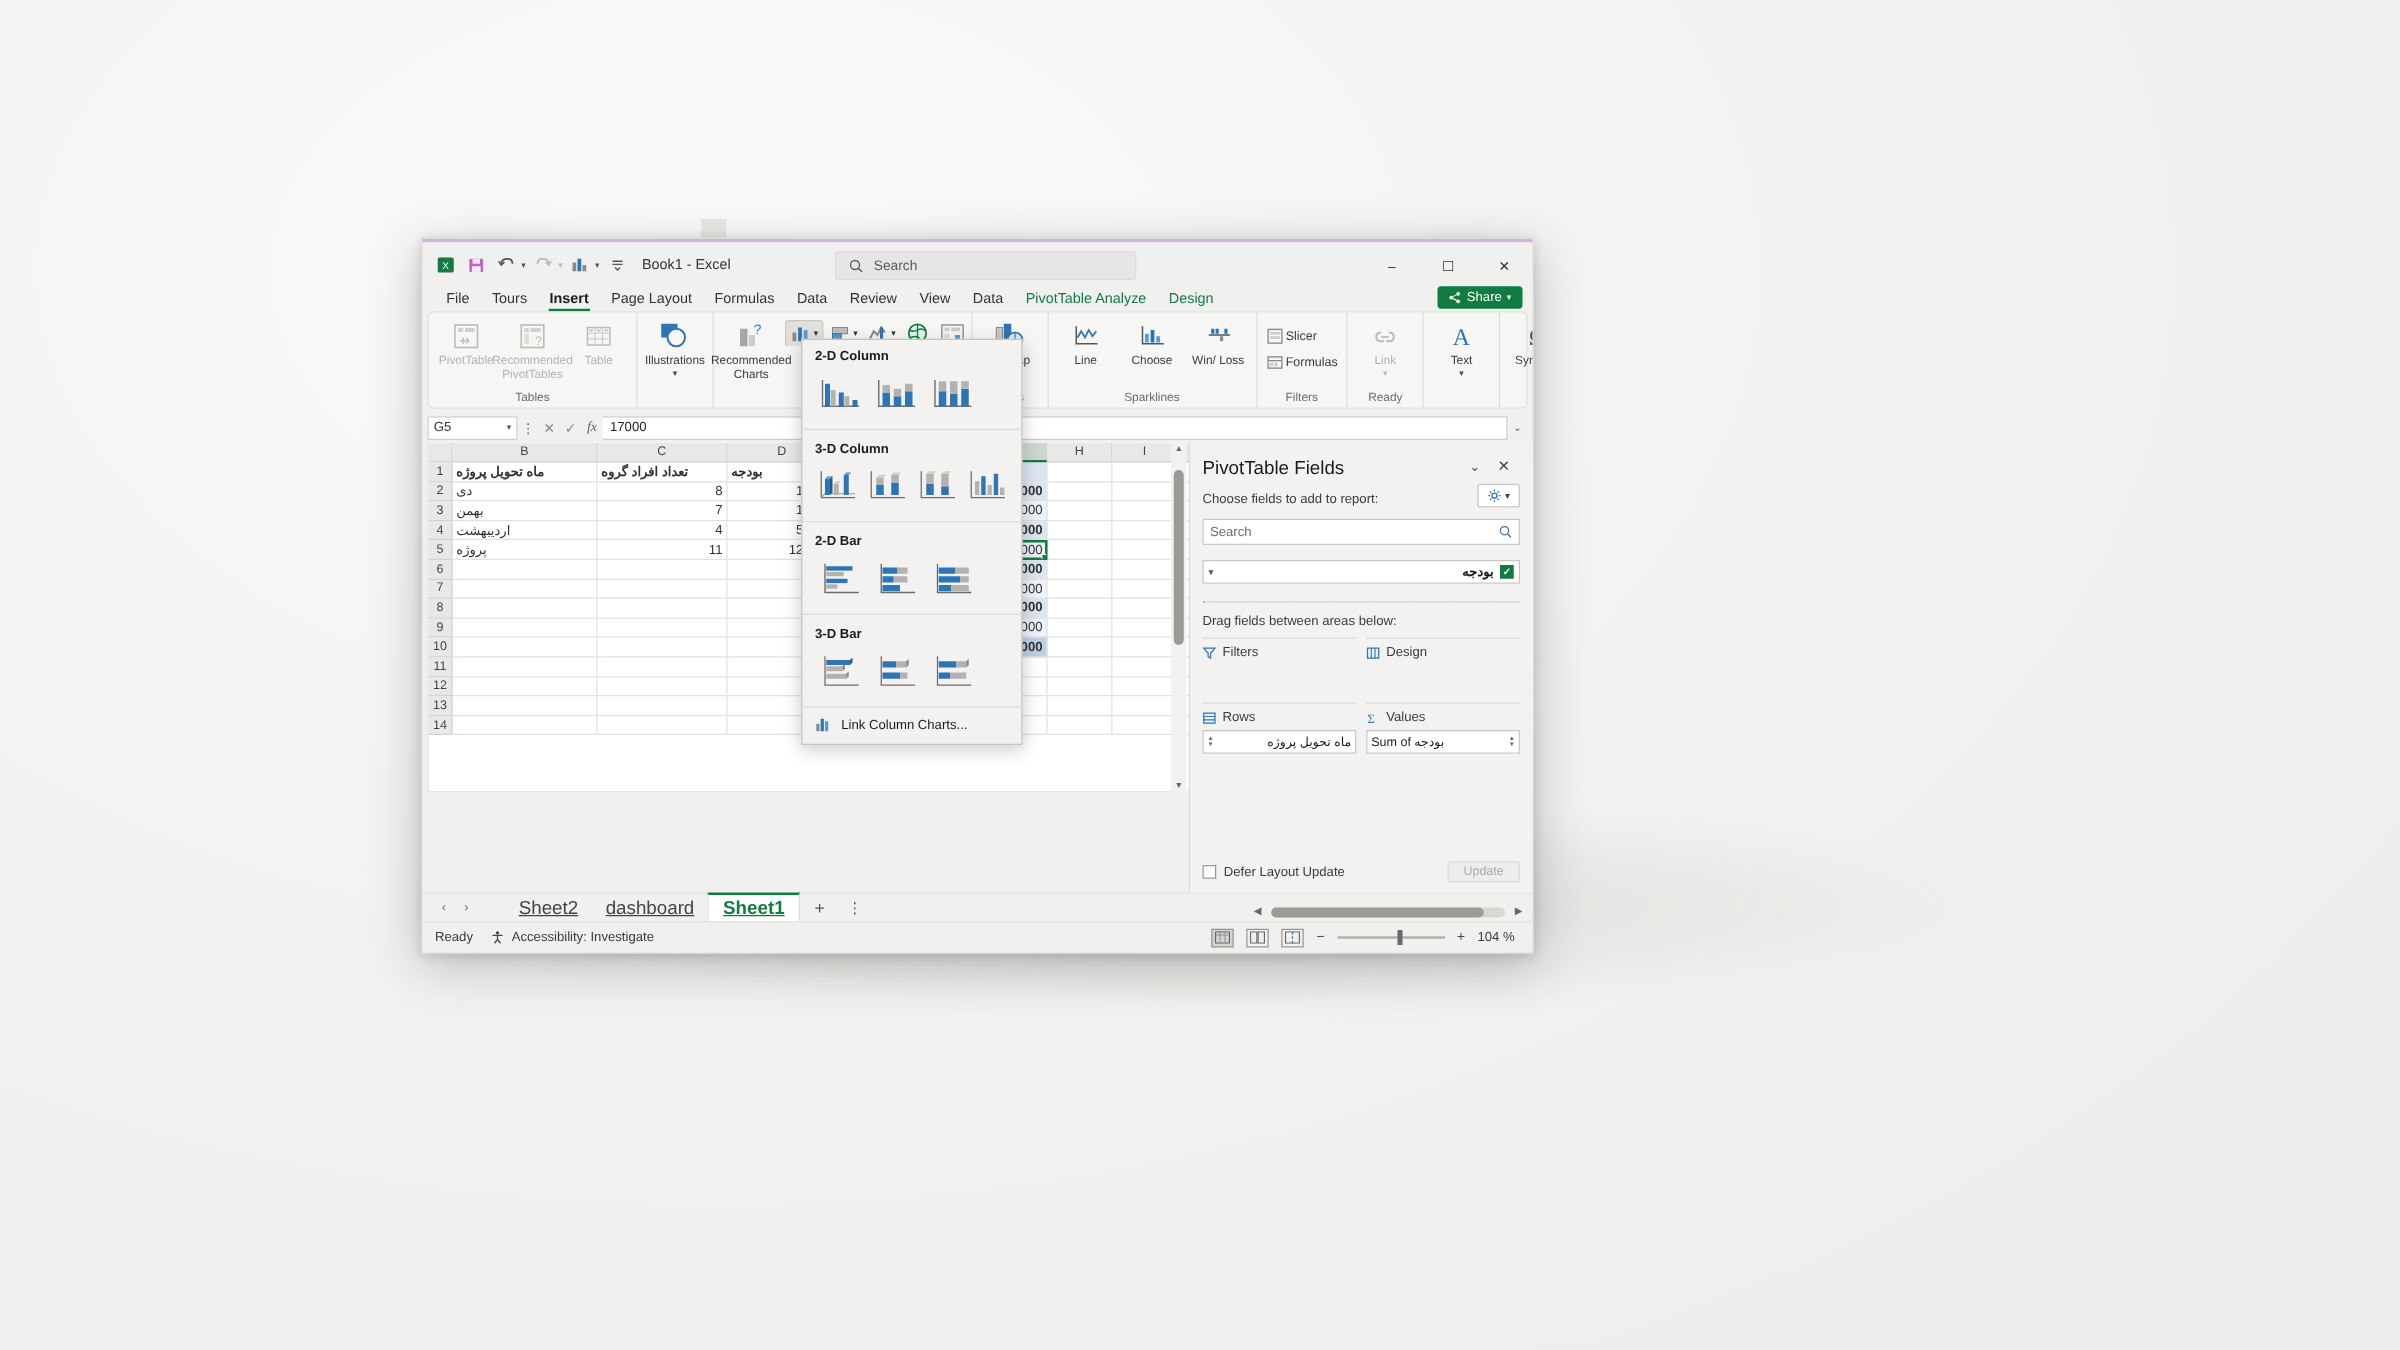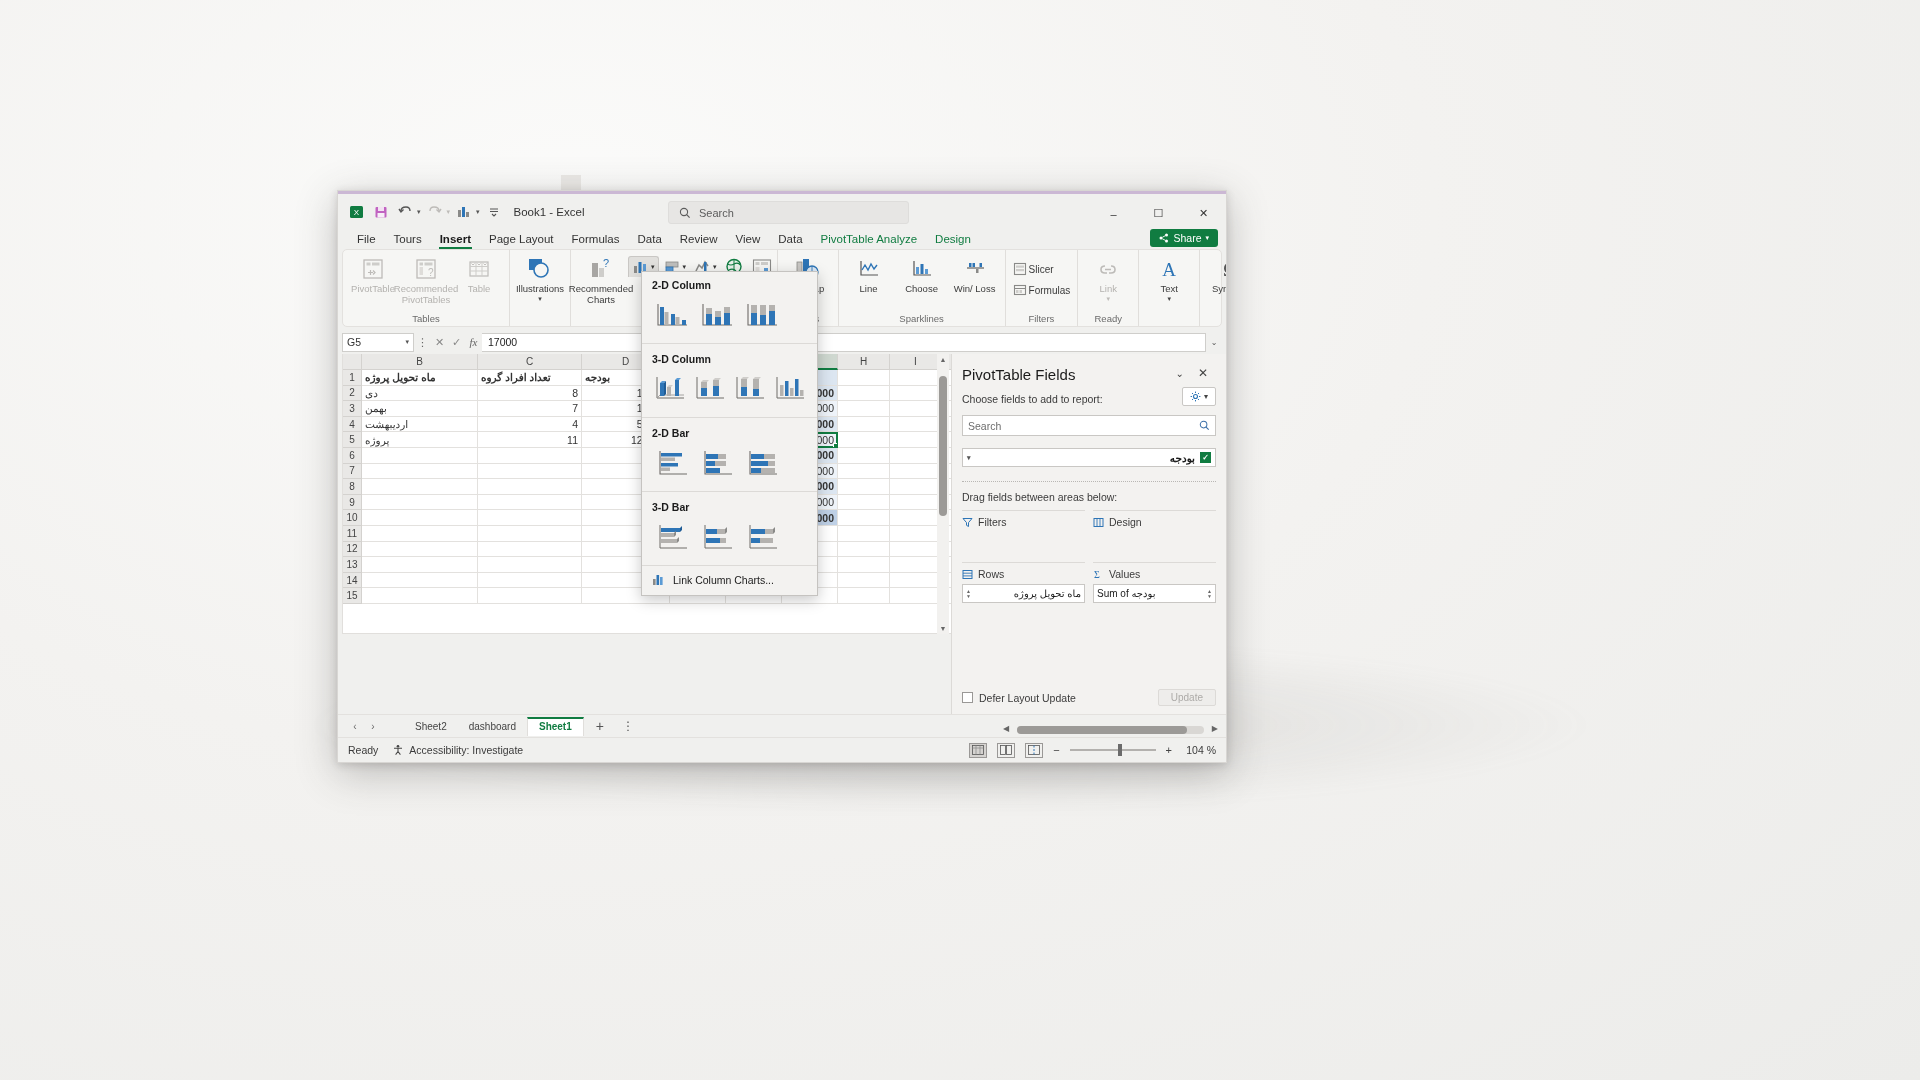--- a/index.html
+++ b/index.html
@@ -294,21 +294,21 @@
   #pt-update{font-size:10px;color:#adabA8;border:1px solid #dcdad7;background:#eeedeb;
              padding:2px 12px;border-radius:2px;}
 
   
   #sheettabs {
     position:absolute; left:0; bottom:25px; width:100%; height:23px;
     background:#f0f0ee; display:flex; align-items:center; padding-left:8px; gap:0;
     border-top:1px solid #e3e1de;
   }
   .navarr{width:18px;text-align:center;font-size:10px;color:#6b6b6b;}
-  .stab{font-size:10px;color:#444;padding:3px 11px;}
+  .stab{font-size:15px;color:#444;padding:3px 11px;text-decoration:underline;}
   .stab.active{font-weight:bold;color:#107c41;background:#fff;border-top:2px solid #107c41;
                border-left:1px solid #e0dedb;border-right:1px solid #e0dedb; padding:2px 11px 4px 11px;}
   #stab-add{font-size:14px;color:#555;padding:0 12px;}
   #stab-dots{font-size:12px;color:#555;padding:0 6px;letter-spacing:1px;}
   #hscroll{position:absolute;right:8px;bottom:27px;width:215px;height:10px;}
   #hscroll .htrack{position:absolute;left:14px;right:14px;top:1px;height:8px;background:#d9d7d4;border-radius:4px;}
   #hscroll .hthumb{position:absolute;left:14px;top:1px;width:170px;height:8px;background:#9c9a97;border-radius:4px;}
   #hscroll .ha{position:absolute;top:-1px;font-size:8px;color:#666;}
 
   
@@ -886,32 +886,20 @@
           <div class="cell" style="width:116px"></div>
           <div class="cell" style="width:104px"></div>
           <div class="cell" style="width:88px"></div>
           <div class="cell" style="width:56px"></div>
           <div class="cell" style="width:56px"></div>
           <div class="cell" style="width:56px"></div>
           <div class="cell" style="width:52px"></div>
           <div class="cell" style="width:52px"></div>
           <div class="cell" style="width:347px"></div>
         </div>
-      <div class="row">
-          <div class="rowhead">15</div>
-          <div class="cell" style="width:116px"></div>
-          <div class="cell" style="width:104px"></div>
-          <div class="cell" style="width:88px"></div>
-          <div class="cell" style="width:56px"></div>
-          <div class="cell" style="width:56px"></div>
-          <div class="cell" style="width:56px"></div>
-          <div class="cell" style="width:52px"></div>
-          <div class="cell" style="width:52px"></div>
-          <div class="cell" style="width:347px"></div>
-        </div>
     </div>
   </div>
 
   <div id="vscroll" style="right:277px;">
     <div class="arrowup">▲</div>
     <div class="thumb"></div>
     <div class="arrowdn">▼</div>
   </div>
 
   <div id="chart-gallery">
@@ -1226,17 +1214,17 @@
             <rect x="0.5" y="0.5" width="11" height="9" stroke="#555" stroke-width="0.8" fill="none"></rect>
             <path d="M6 0.5 V9.5" stroke="#2e75b6" stroke-width="1" stroke-dasharray="2 1.5"></path>
           </svg>
       </span>
       <span class="zsign">−</span>
       <span id="zoomtrack">
         <span class="zt"></span>
         <span class="zh"></span>
       </span>
       <span class="zsign">+</span>
-      <span style="min-width:34px;text-align:right;">104 %</span>
+      <span style="min-width:34px;">104 %</span>
     </div>
   </div>
 
 </div>
 
 </body></html>

